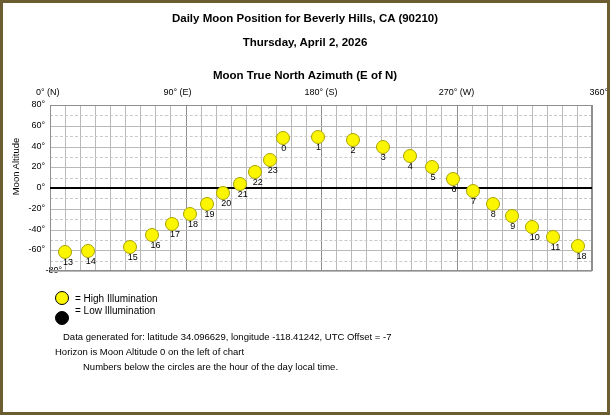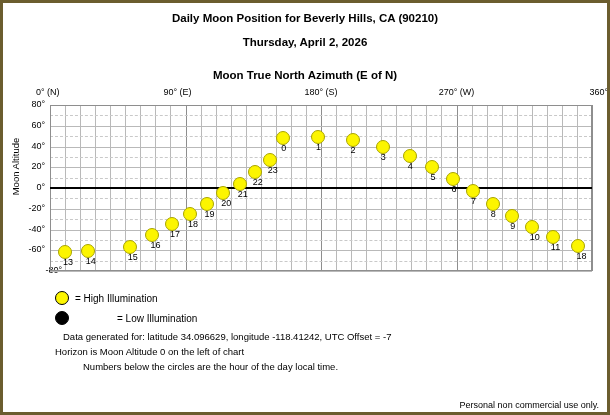--- a/index.html
+++ b/index.html
@@ -188,21 +188,20 @@
         <div class="pt" style="left: 197.756px; top: 60.4375px;"></div>
         <div class="ptlab" style="left: 202.756px; top: 72.4375px;">22</div>
         <div class="pt" style="left: 212.811px; top: 47.9875px;"></div>
         <div class="ptlab" style="left: 217.811px; top: 59.9875px;">23</div>
       </div>
   </div>
 
   <div class="lgdot" style="left:52px;top:288px;"></div>
   <div class="lgtxt" style="left:72px;top:290px;">= High Illumination</div>
   <div class="lgdot dark" style="left:52px;top:308px;"></div>
-  <div class="lgtxt" style="left:72px;top:310px;margin-left:42px;">= Low Illumination</div>
+  <div class="lgtxt" style="left:72px;top:302px;">= Low Illumination</div>
 
   <div class="note" style="left:52px;top:328px;padding-left:8px;">Data generated for: latitude 34.096629, longitude -118.41242, UTC Offset = -7</div>
   <div class="note" style="left:52px;top:343px;">Horizon is Moon Altitude 0 on the left of chart</div>
   <div class="note" style="left:52px;top:358px;margin-left:28px;">Numbers below the circles are the hour of the day local time.</div>
 
-  <div class="foot" style="right:8px;top:397px;">Personal non commercial use only.</div>
 
 </div>
 
 </body></html>

